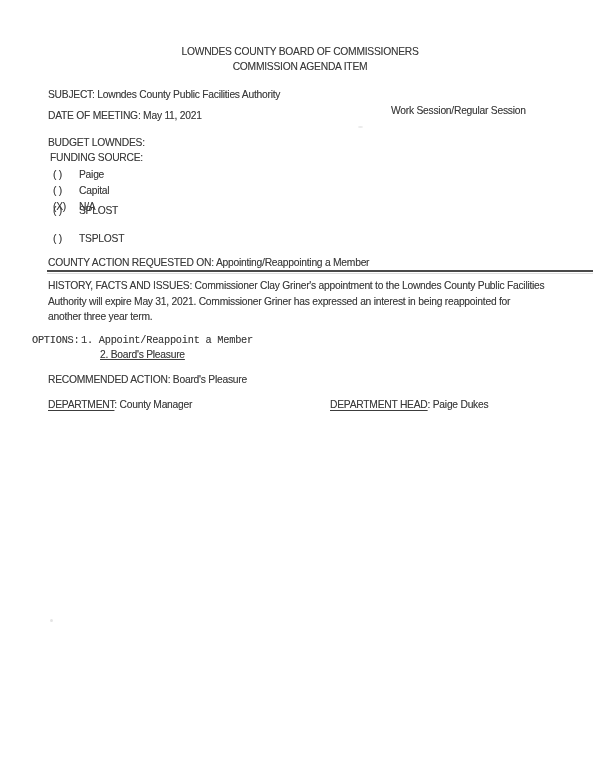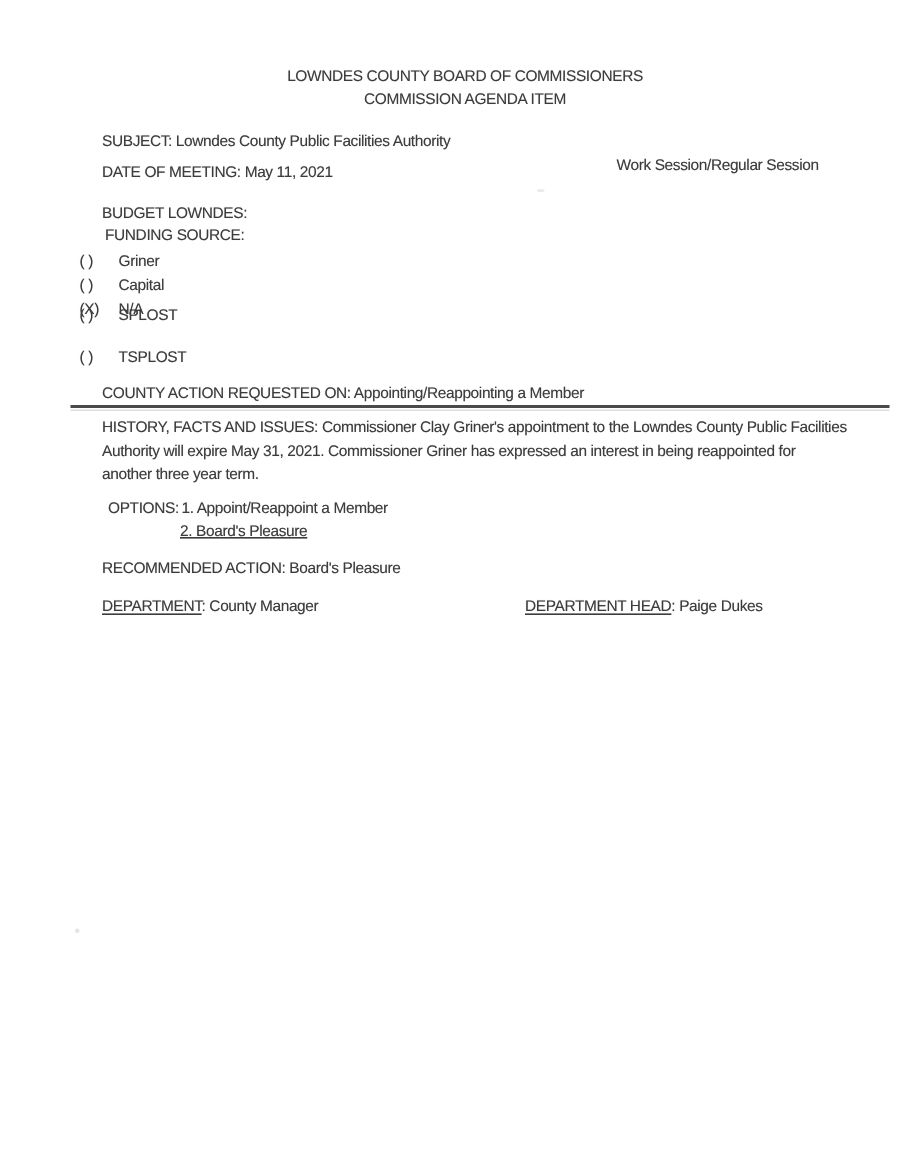--- a/index.html
+++ b/index.html
@@ -16,21 +16,20 @@
     font-family: "Liberation Sans", "DejaVu Sans", sans-serif;
     font-size: 10.3px;
     letter-spacing: -0.25px;
     line-height: 14px;
     color: #3c3c3c;
     text-shadow: 0 0 0.5px rgba(70,70,70,0.45);
   }
   .abs {
     position: absolute;
     white-space: nowrap;
-    padding-left: 20px;
   }
   .center {
     left: 0;
     right: 0;
     text-align: center;
   }
   .u {
     text-decoration: underline;
     text-underline-offset: 1.5px;
     text-decoration-thickness: 1px;
@@ -89,21 +88,21 @@
   <div class="abs center" style="top:60px;">COMMISSION AGENDA ITEM</div>
 
   <div class="abs" style="left:48px; top:88px;">SUBJECT: Lowndes County Public Facilities Authority</div>
   <div class="abs" style="left:48px; top:109px;">DATE OF MEETING: May 11, 2021</div>
   <div class="abs" style="left:391px; top:104px;">Work Session/Regular Session</div>
 
   <div class="abs" style="left:48px; top:136px;">BUDGET LOWNDES:</div>
   <div class="abs" style="left:50px; top:151px;">FUNDING SOURCE:</div>
 
   <div class="funding-row" style="top:168px;">
-    <span class="marker">( )</span><span>Griner</span>
+    <span class="marker">( )</span><span>Paige</span>
   </div>
   <div class="funding-row" style="top:184px;">
     <span class="marker">( )</span><span>Capital</span>
   </div>
   <div class="funding-row" style="top:200px;">
     <span class="marker">(X)</span><span>N/A</span>
   </div>
   <div class="funding-row" style="top:204px;">
     <span class="marker">( )</span><span>SPLOST</span>
   </div>
@@ -114,21 +113,21 @@
   <div class="abs" style="left:48px; top:256px;">COUNTY ACTION REQUESTED ON: Appointing/Reappointing a Member</div>
   <div class="rule"></div>
   <div class="rule-echo"></div>
 
   <div class="abs history">
     <div class="hline">HISTORY, FACTS AND ISSUES: Commissioner Clay Griner's appointment to the Lowndes County Public Facilities</div>
     <div class="hline">Authority will expire May 31, 2021. Commissioner Griner has expressed an interest in being reappointed for</div>
     <div class="hline">another three year term.</div>
   </div>
 
-  <div class="abs" style="left:52px; top:333px;">
+  <div class="abs" style="left:32px; top:333px;font-family:Liberation Mono, monospace;">
     <span class="opt-label">OPTIONS:</span><span>1. Appoint/Reappoint a Member</span>
   </div>
   <div class="abs" style="left:100px; top:348px;text-decoration:underline;">2. Board's Pleasure</div>
 
   <div class="abs" style="left:48px; top:373px;">RECOMMENDED ACTION: Board's Pleasure</div>
 
   <div class="abs" style="left:48px; top:398px;">
     <span class="u">DEPARTMENT</span><span>: County Manager</span>
   </div>
   <div class="abs" style="left:330px; top:398px;">

